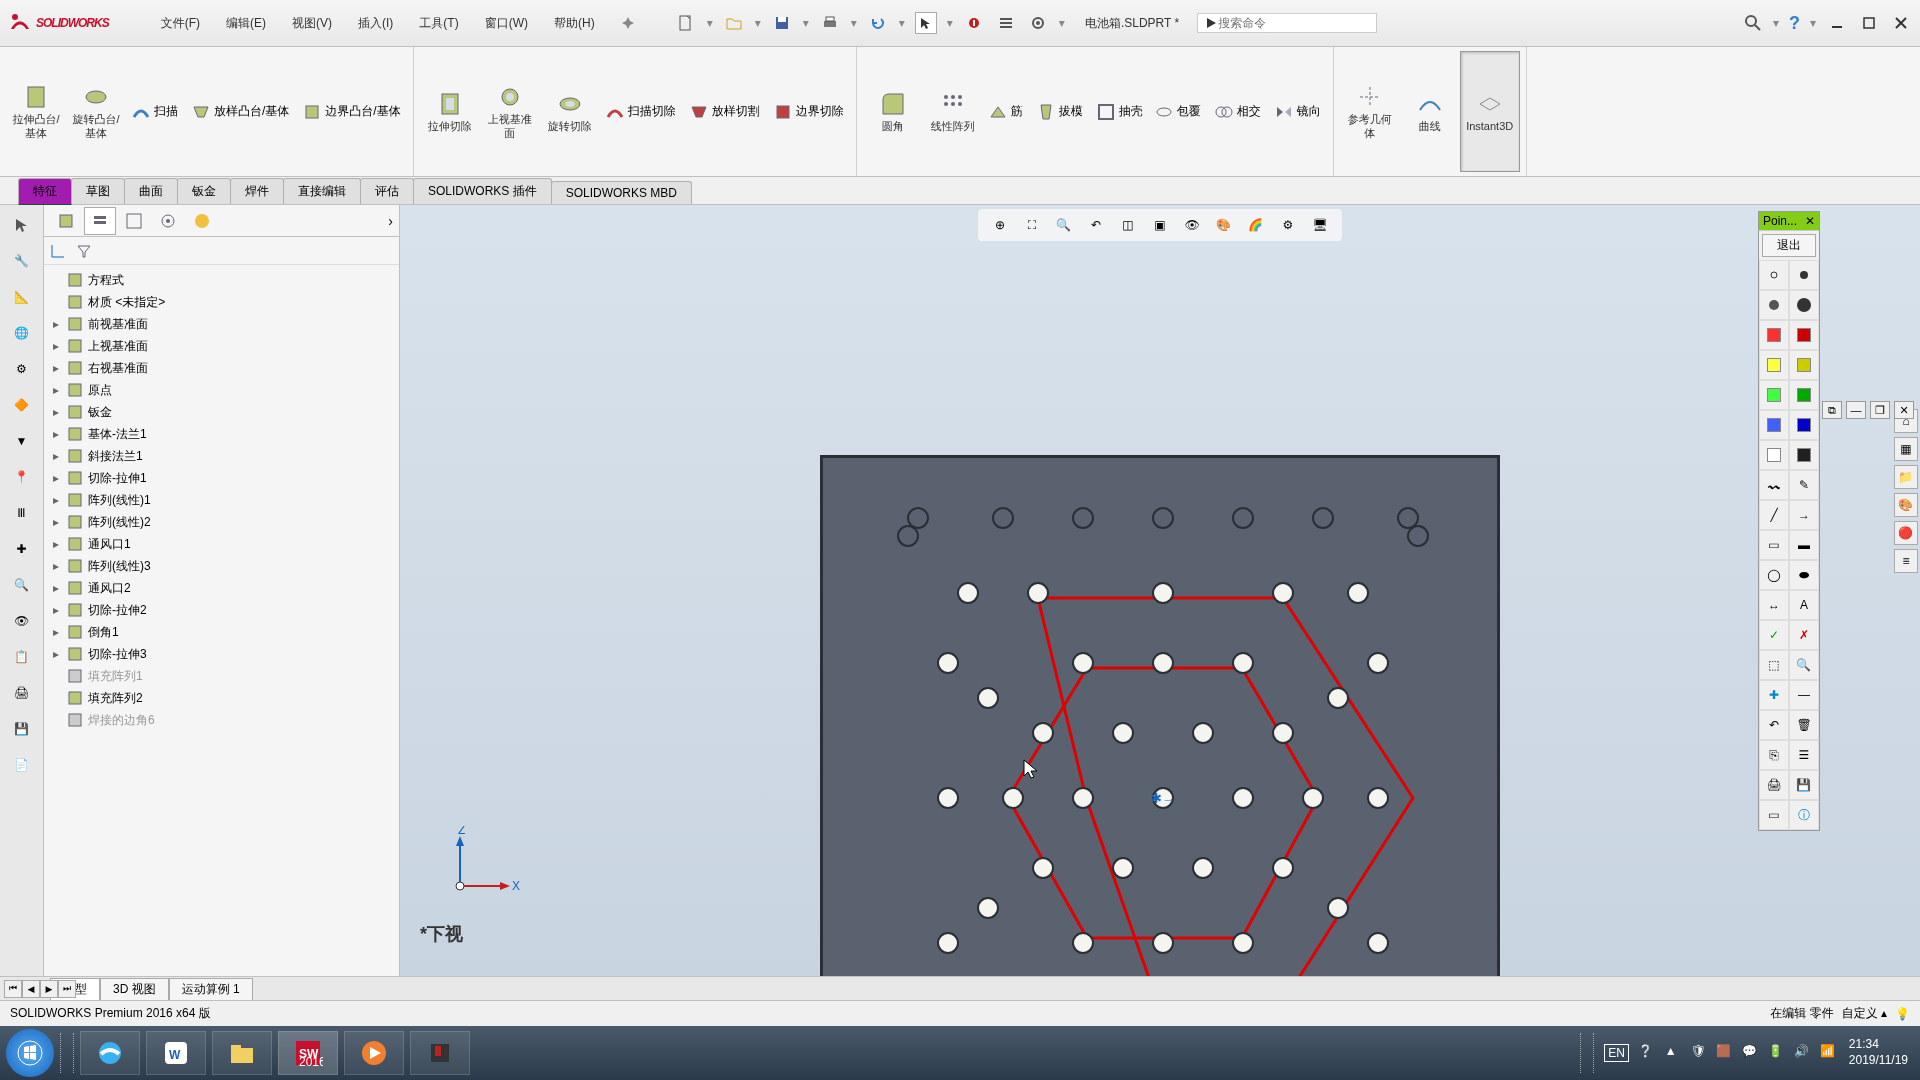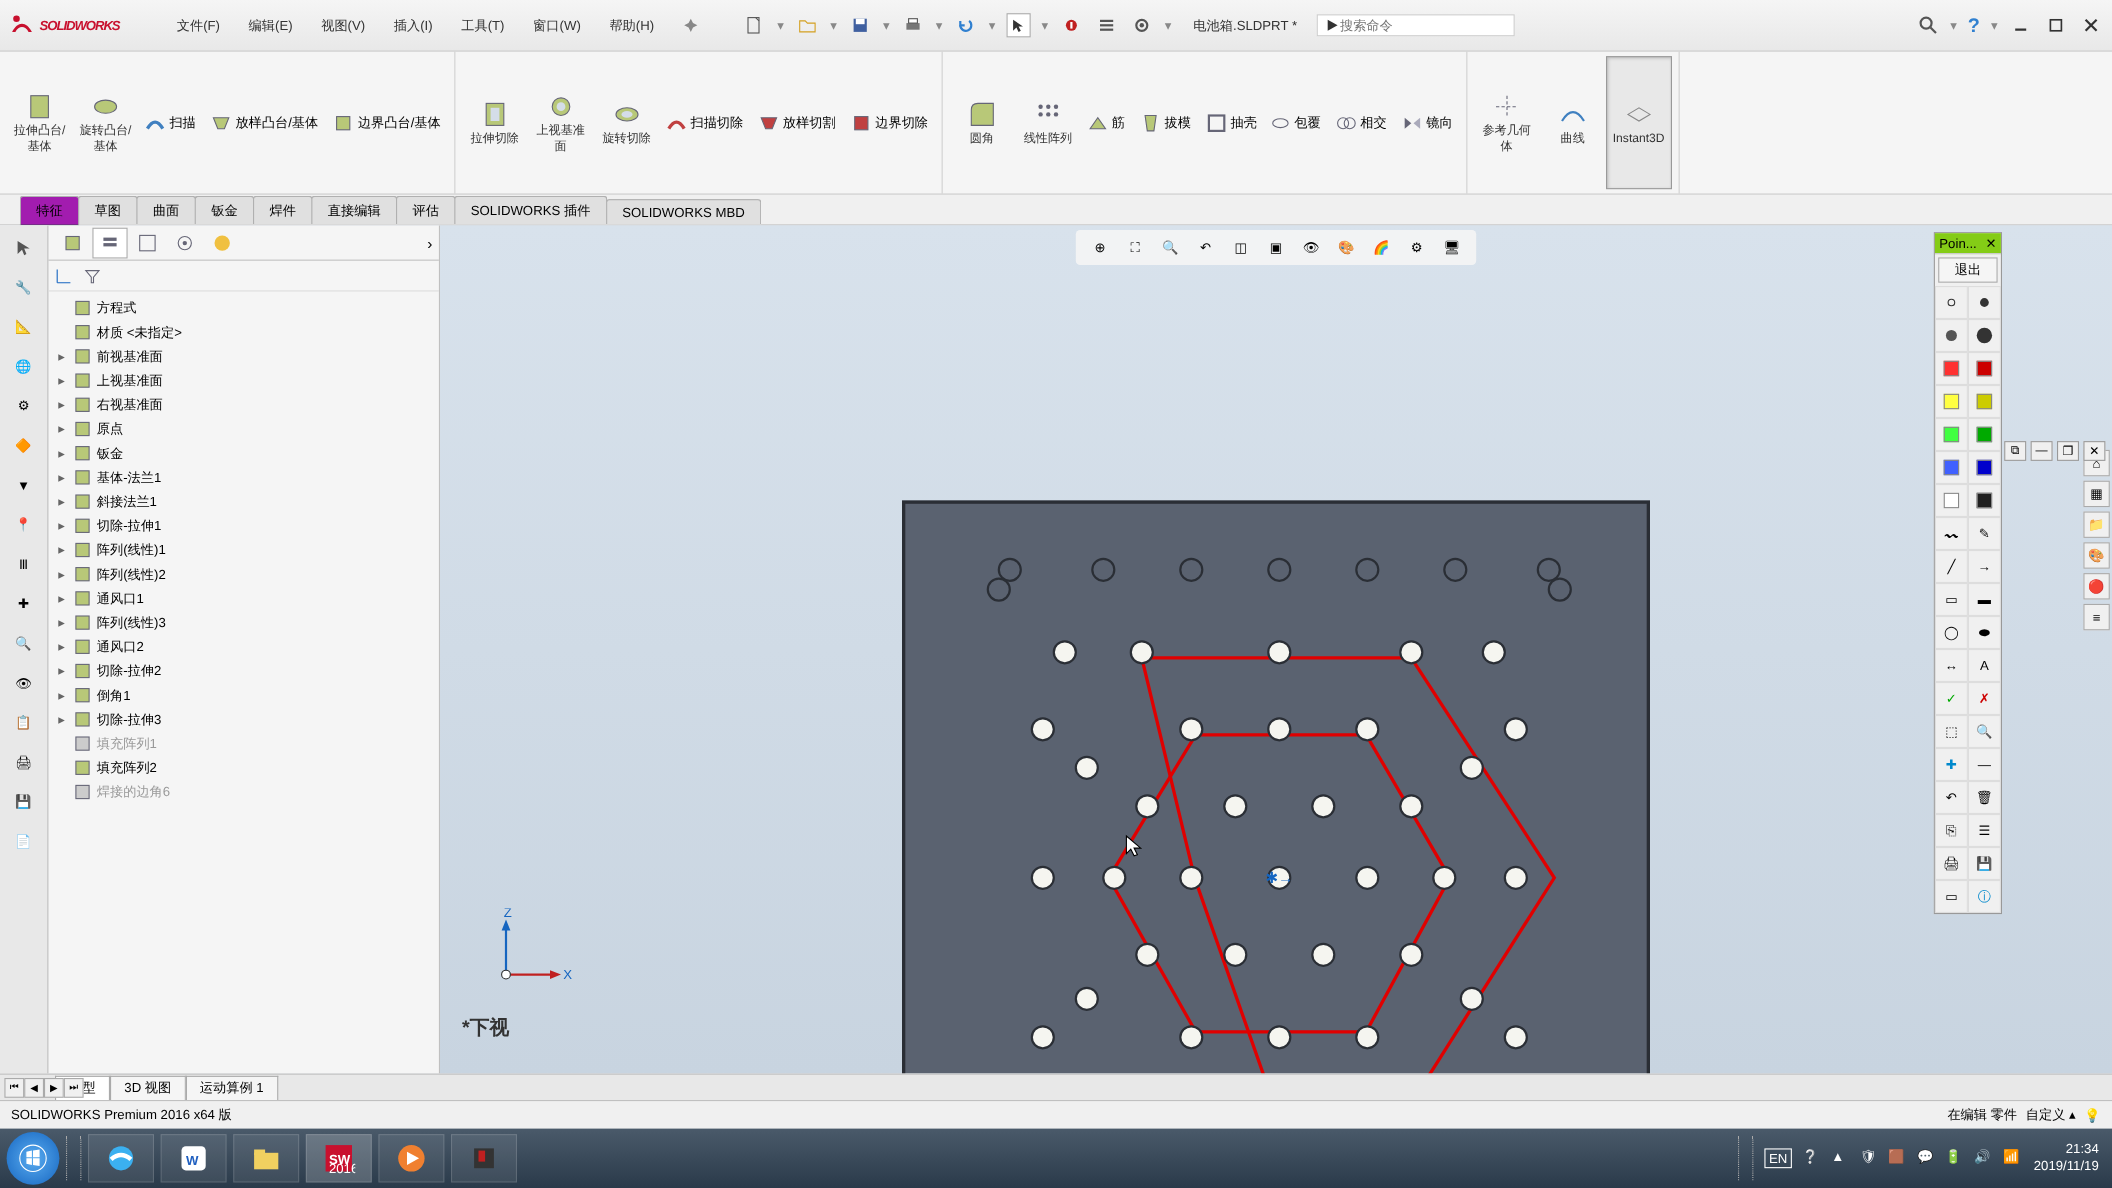--- a/index.html
+++ b/index.html
@@ -91,21 +91,21 @@
 .status-right { margin-left:auto; display:flex; gap:8px; align-items:center;}
 
 
 .taskbar { height:54px; background:linear-gradient(#4a5a6a,#2a3a4a); display:flex; align-items:center; padding:0 6px; gap:6px;}
 .start-btn { width:48px; height:48px; border-radius:50%; background:radial-gradient(#5aacf0,#1565c0); display:flex; align-items:center; justify-content:center; cursor:pointer;}
 .task-item { width:60px; height:44px; background:rgba(255,255,255,0.08); border:1px solid rgba(255,255,255,0.15); display:flex; align-items:center; justify-content:center; cursor:pointer;}
 .task-item.active { background:rgba(255,255,255,0.2);}
 .tray { margin-left:auto; display:flex; align-items:center; gap:10px; color:#fff;}
 .tray-icons { display:flex; gap:8px;}
 .tray-icons div { width:18px; height:18px;}
-.clock { text-align:right; font-size:12px; line-height:1.3; padding-right:6px;}
+.clock { text-align:left; font-size:12px; line-height:1.3; padding-right:6px;}
 
 svg { display:block; }
 .cursor-arrow { position:absolute; z-index:100; pointer-events:none;}
 </style>
 </head>
 <body>
 
 <div class="window">
 
   <div class="titlebar">

